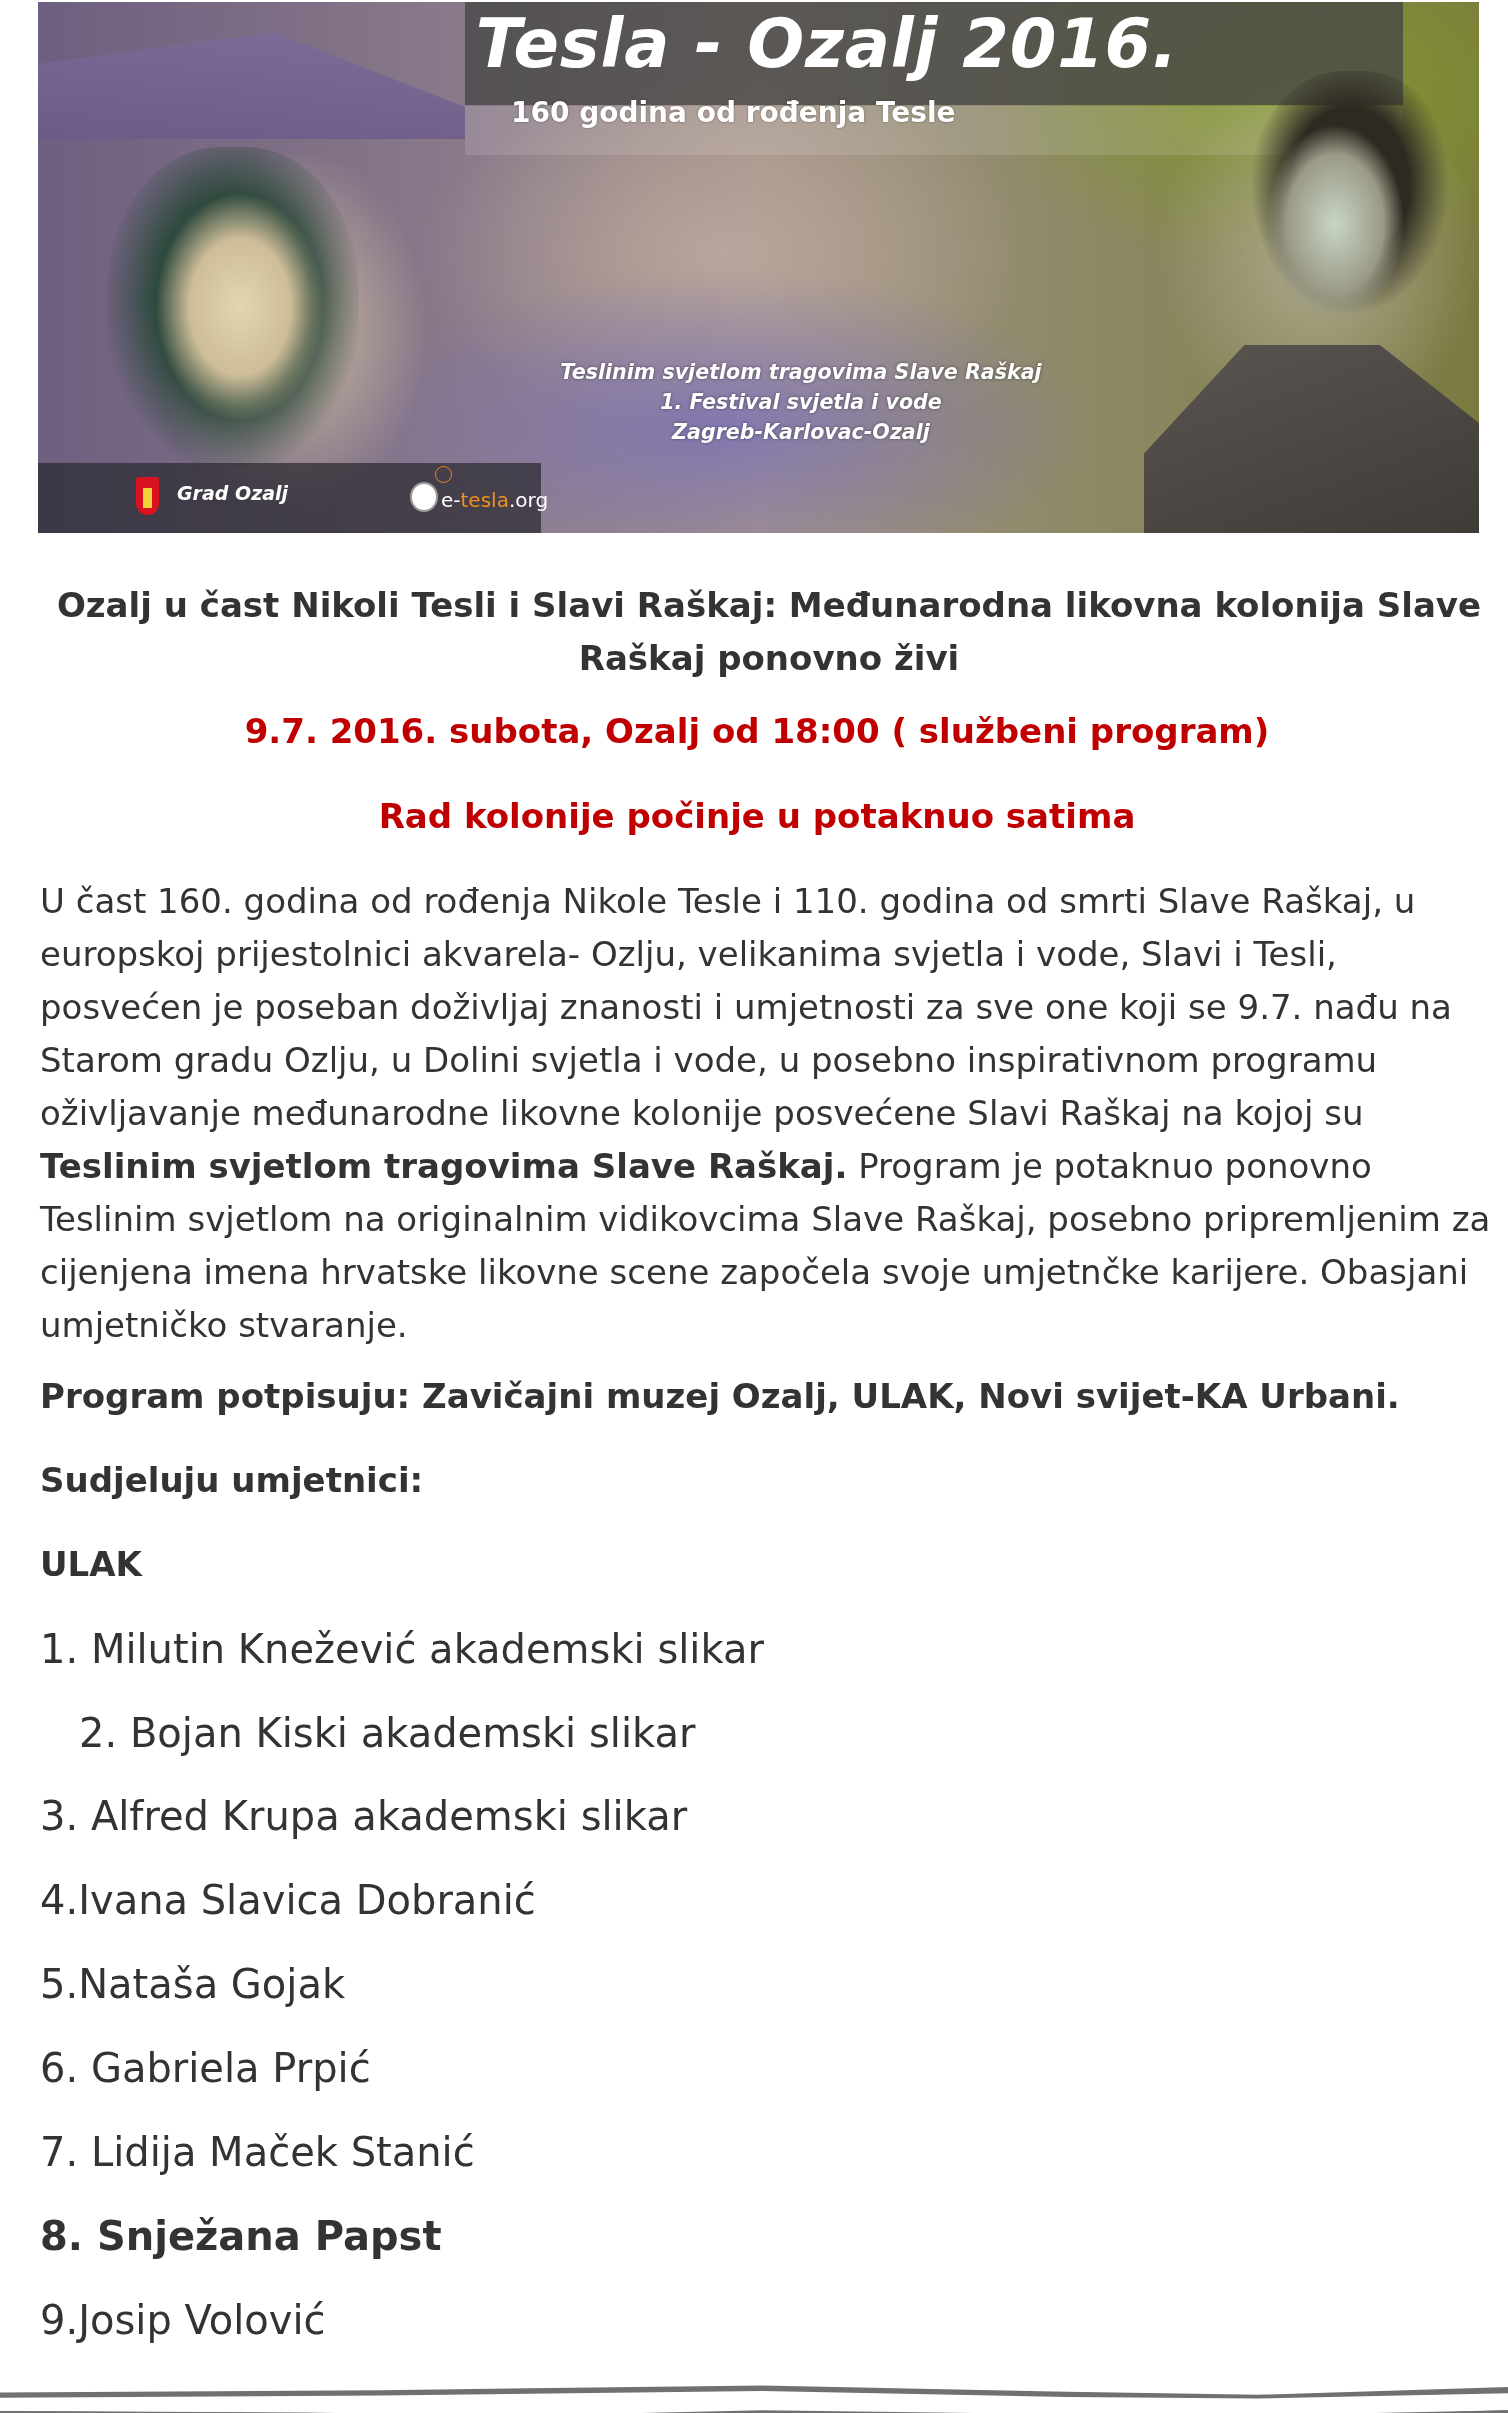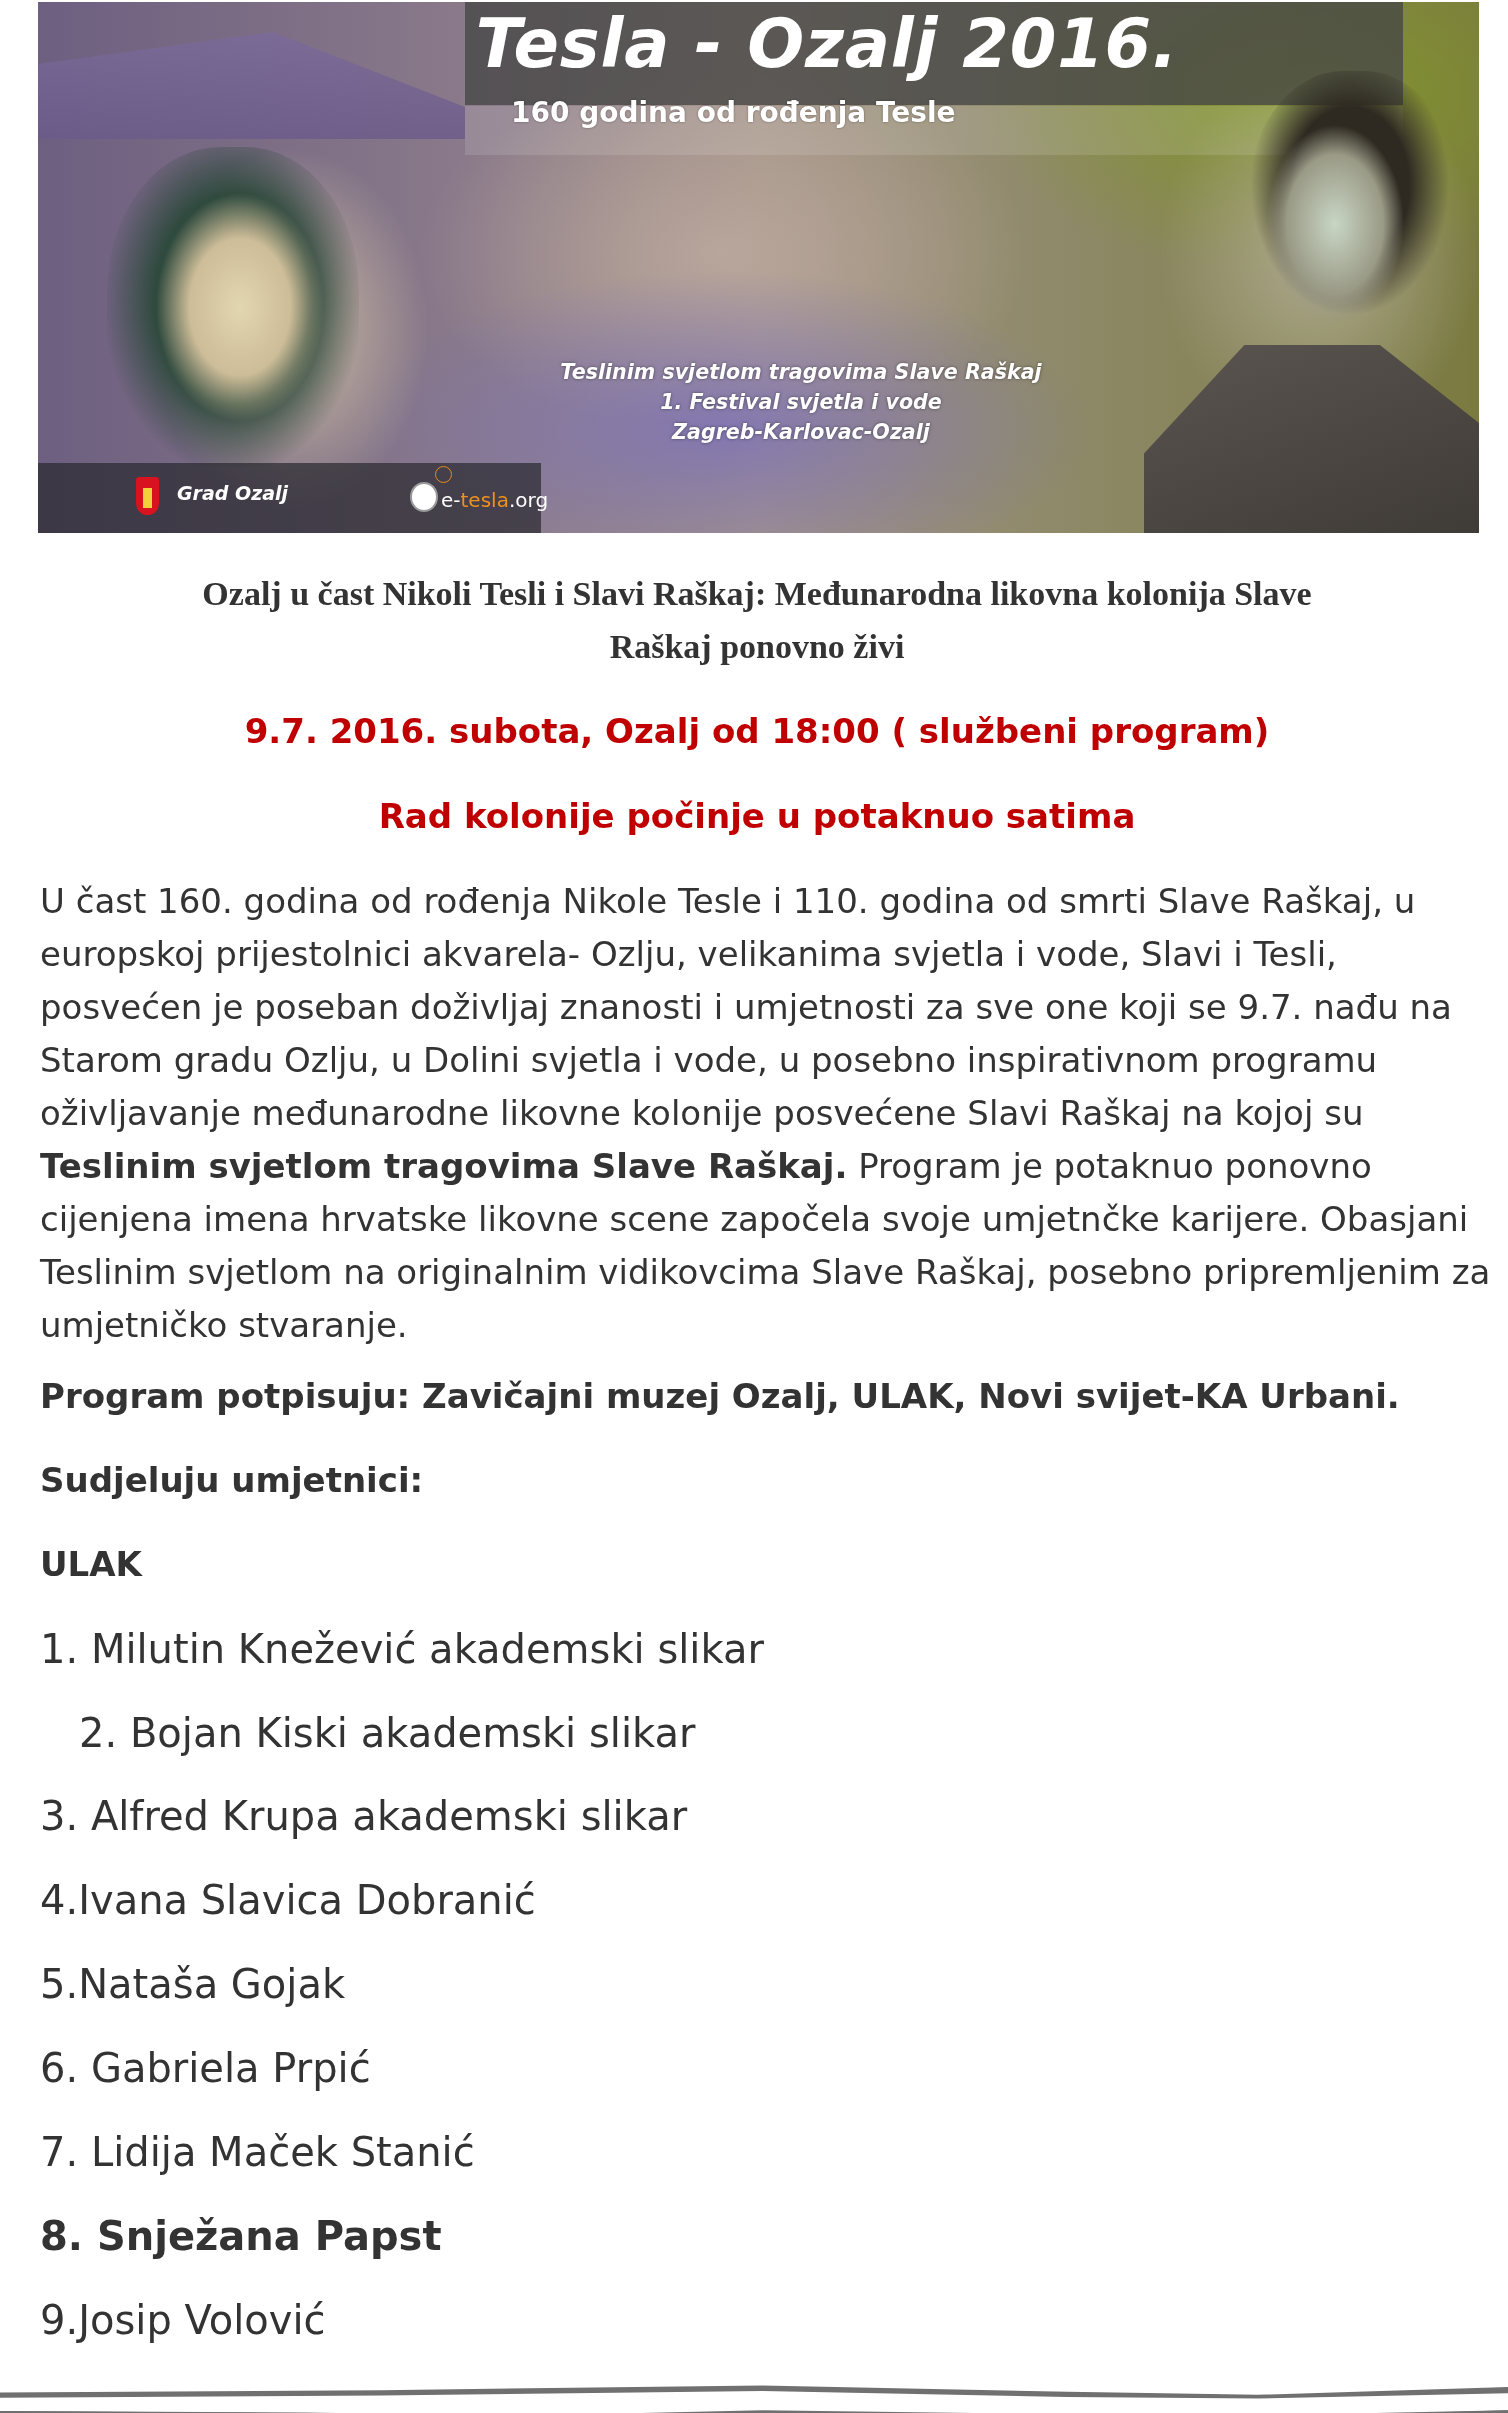--- a/index.html
+++ b/index.html
@@ -142,37 +142,37 @@
     <div>Zagreb-Karlovac-Ozalj</div>
   </div>
   <div class="logo-band"></div>
   <div class="crest"></div>
   <div class="grad-ozalj">Grad Ozalj</div>
   <div class="etesla-ring"></div>
   <div class="etesla-circle"></div>
   <div class="etesla"><span>e-</span><span class="accent">tesla</span><span>.org</span></div>
 </div>
 
-<h1 class="article-title" style="margin:0;font-family:Liberation Serif, serif;">
+<h1 class="article-title" style="margin:12px;">
   <span style="display:block">Ozalj u čast Nikoli Tesli i Slavi Raškaj: Međunarodna likovna kolonija Slave</span>
   <span style="display:block">Raškaj ponovno živi</span>
 </h1>
 
 <div class="event-date">9.7. 2016. subota, Ozalj od 18:00 ( službeni program)</div>
 <div class="event-start">Rad kolonije počinje u potaknuo satima</div>
 
 <div class="body-para">
   <span class="line">U čast 160. godina od rođenja Nikole Tesle i 110. godina od smrti Slave Raškaj, u</span>
   <span class="line">europskoj prijestolnici akvarela- Ozlju, velikanima svjetla i vode, Slavi i Tesli,</span>
   <span class="line">posvećen je poseban doživljaj znanosti i umjetnosti za sve one koji se 9.7. nađu na</span>
   <span class="line">Starom gradu Ozlju, u Dolini svjetla i vode, u posebno inspirativnom programu</span>
   <span class="line">oživljavanje međunarodne likovne kolonije posvećene Slavi Raškaj na kojoj su</span>
   <span class="line"><b>Teslinim svjetlom tragovima Slave Raškaj.</b><span> Program je potaknuo ponovno</span></span>
+  <span class="line">Teslinim svjetlom na originalnim vidikovcima Slave Raškaj, posebno pripremljenim za</span>
   <span class="line">cijenjena imena hrvatske likovne scene započela svoje umjetnčke karijere. Obasjani</span>
-  <span class="line">Teslinim svjetlom na originalnim vidikovcima Slave Raškaj, posebno pripremljenim za</span>
   <span class="line">umjetničko stvaranje.</span>
 </div>
 
 <div class="para-bold" style="top:1370px;">Program potpisuju: Zavičajni muzej Ozalj, ULAK, Novi svijet-KA Urbani.</div>
 <div class="para-bold" style="top:1454px;">Sudjeluju umjetnici:</div>
 <div class="para-bold" style="top:1538px;">ULAK</div>
 
 <div class="list-item" style="top:1623px;">1. Milutin Knežević akademski slikar</div>
 <div class="list-item" style="top:1707px;margin-left:39px;">2. Bojan Kiski akademski slikar</div>
 <div class="list-item" style="top:1790px;">3. Alfred Krupa akademski slikar</div>

